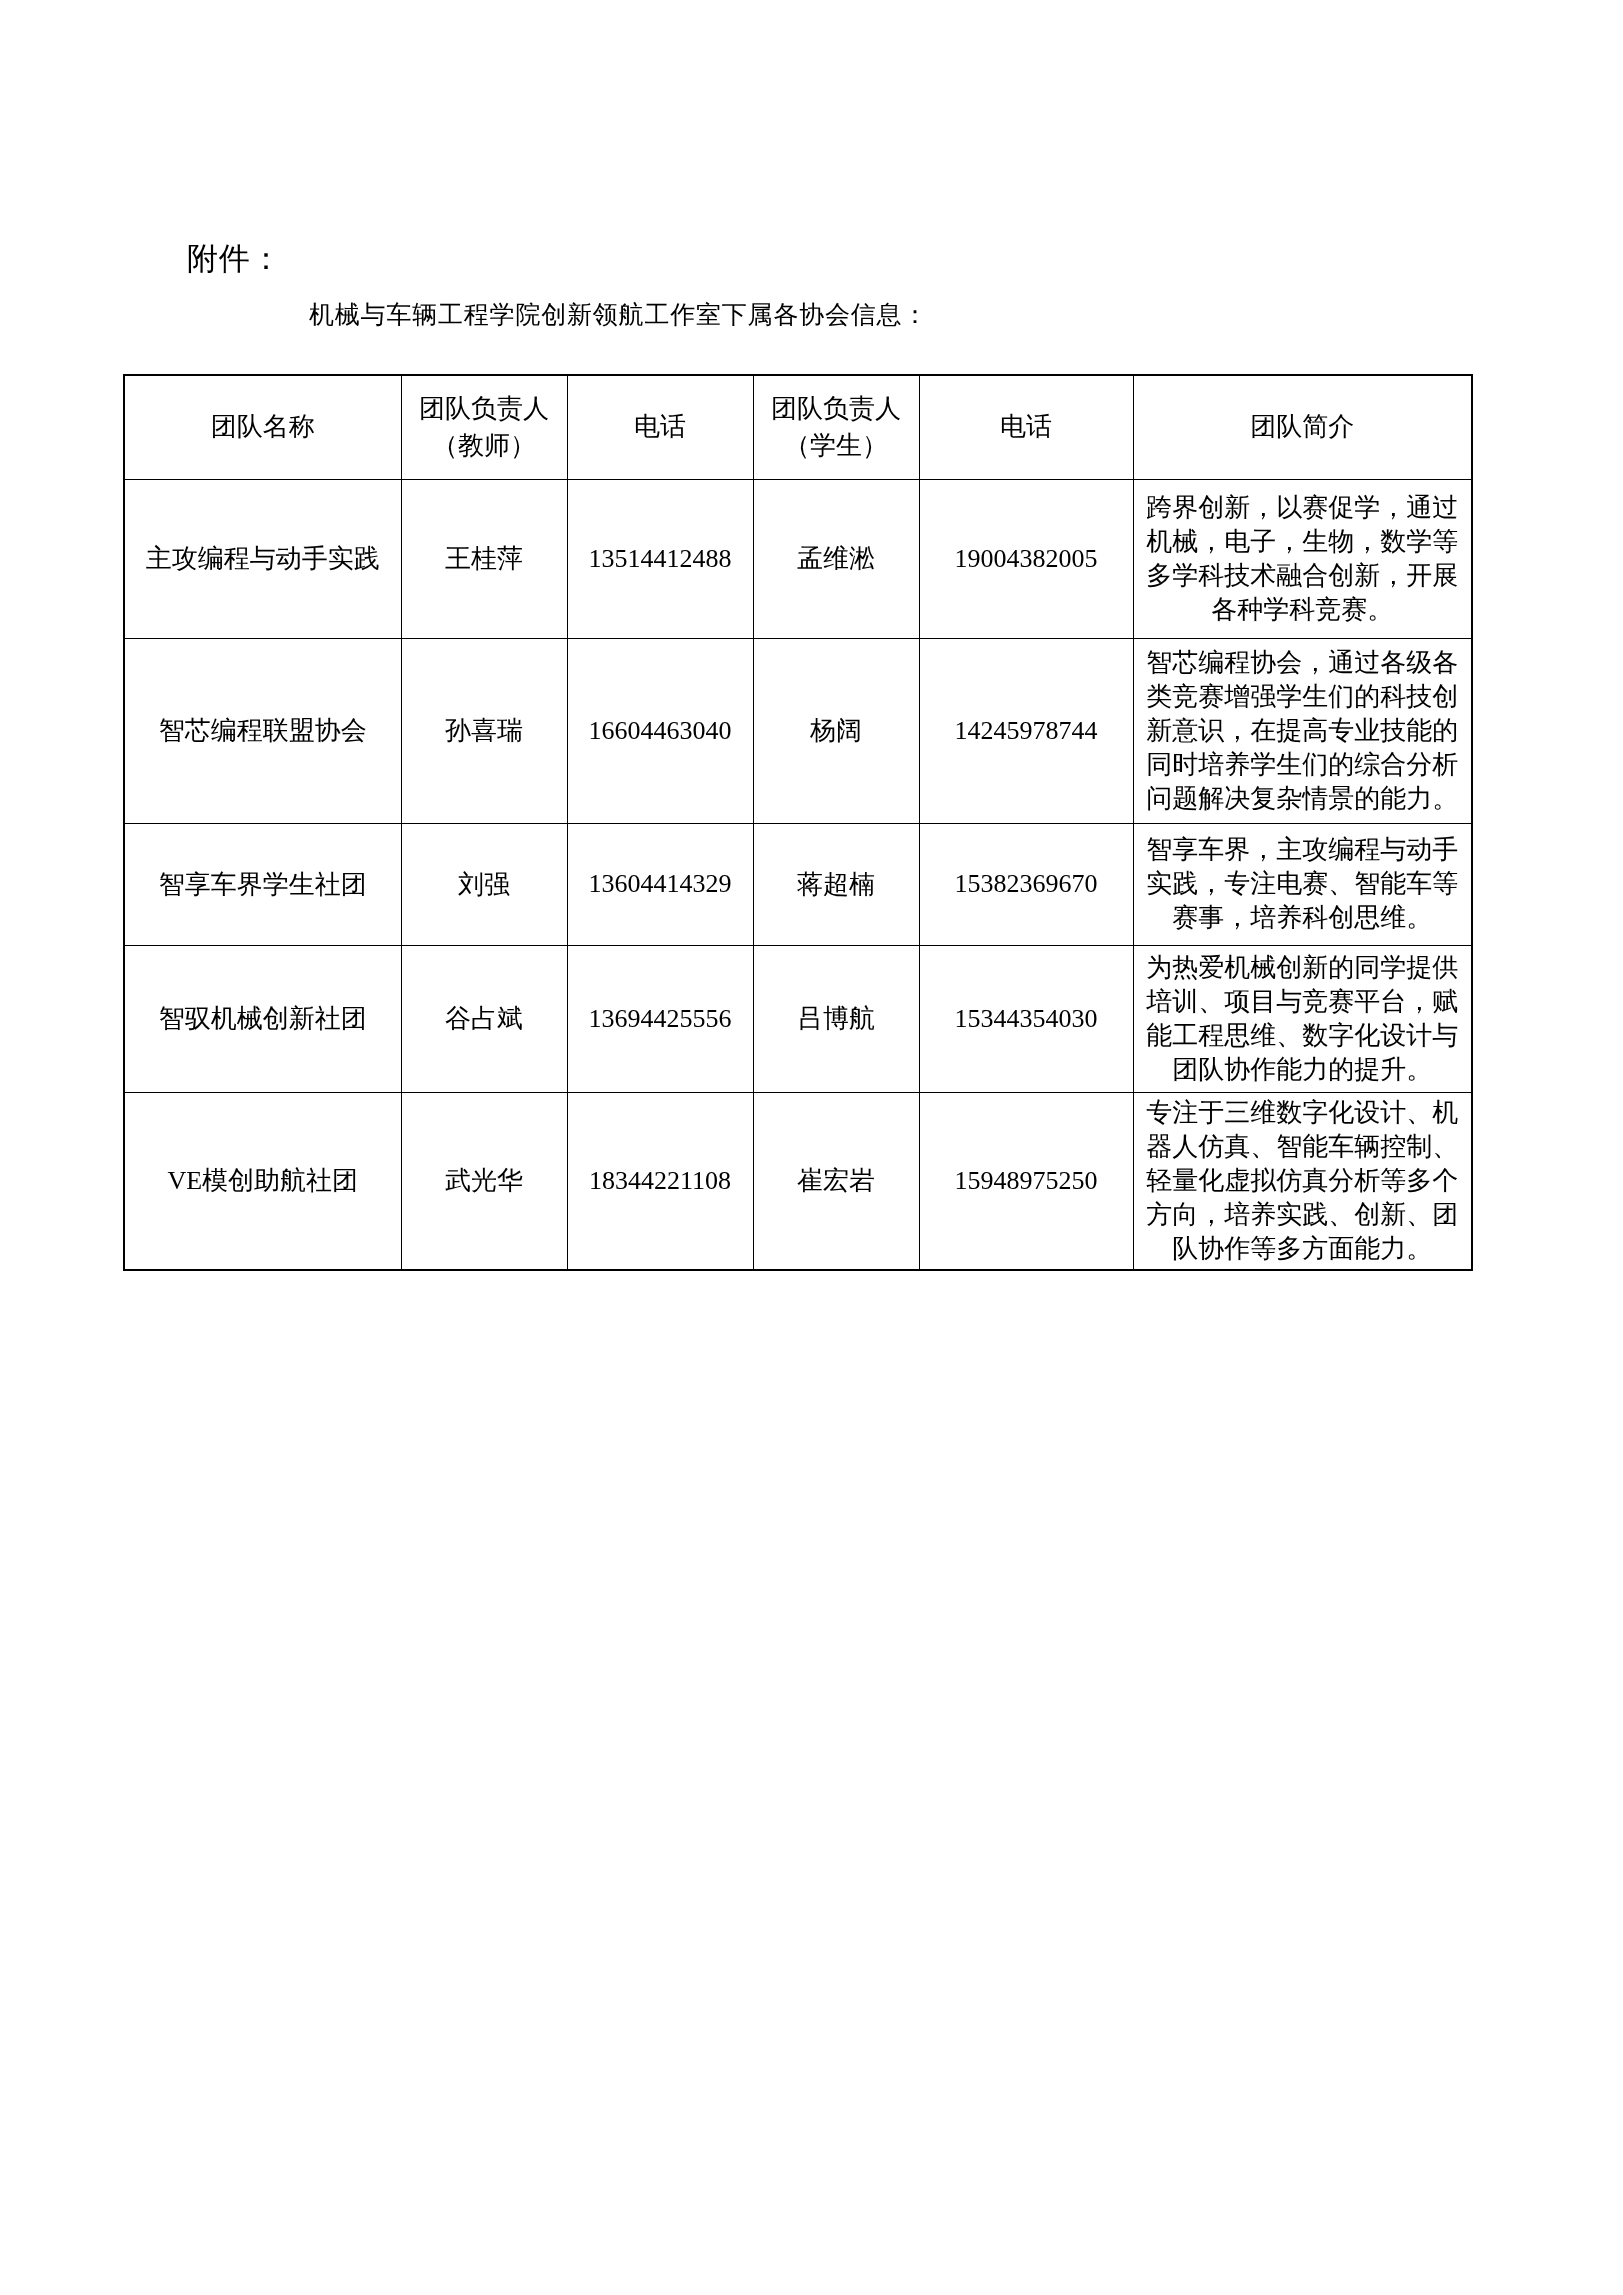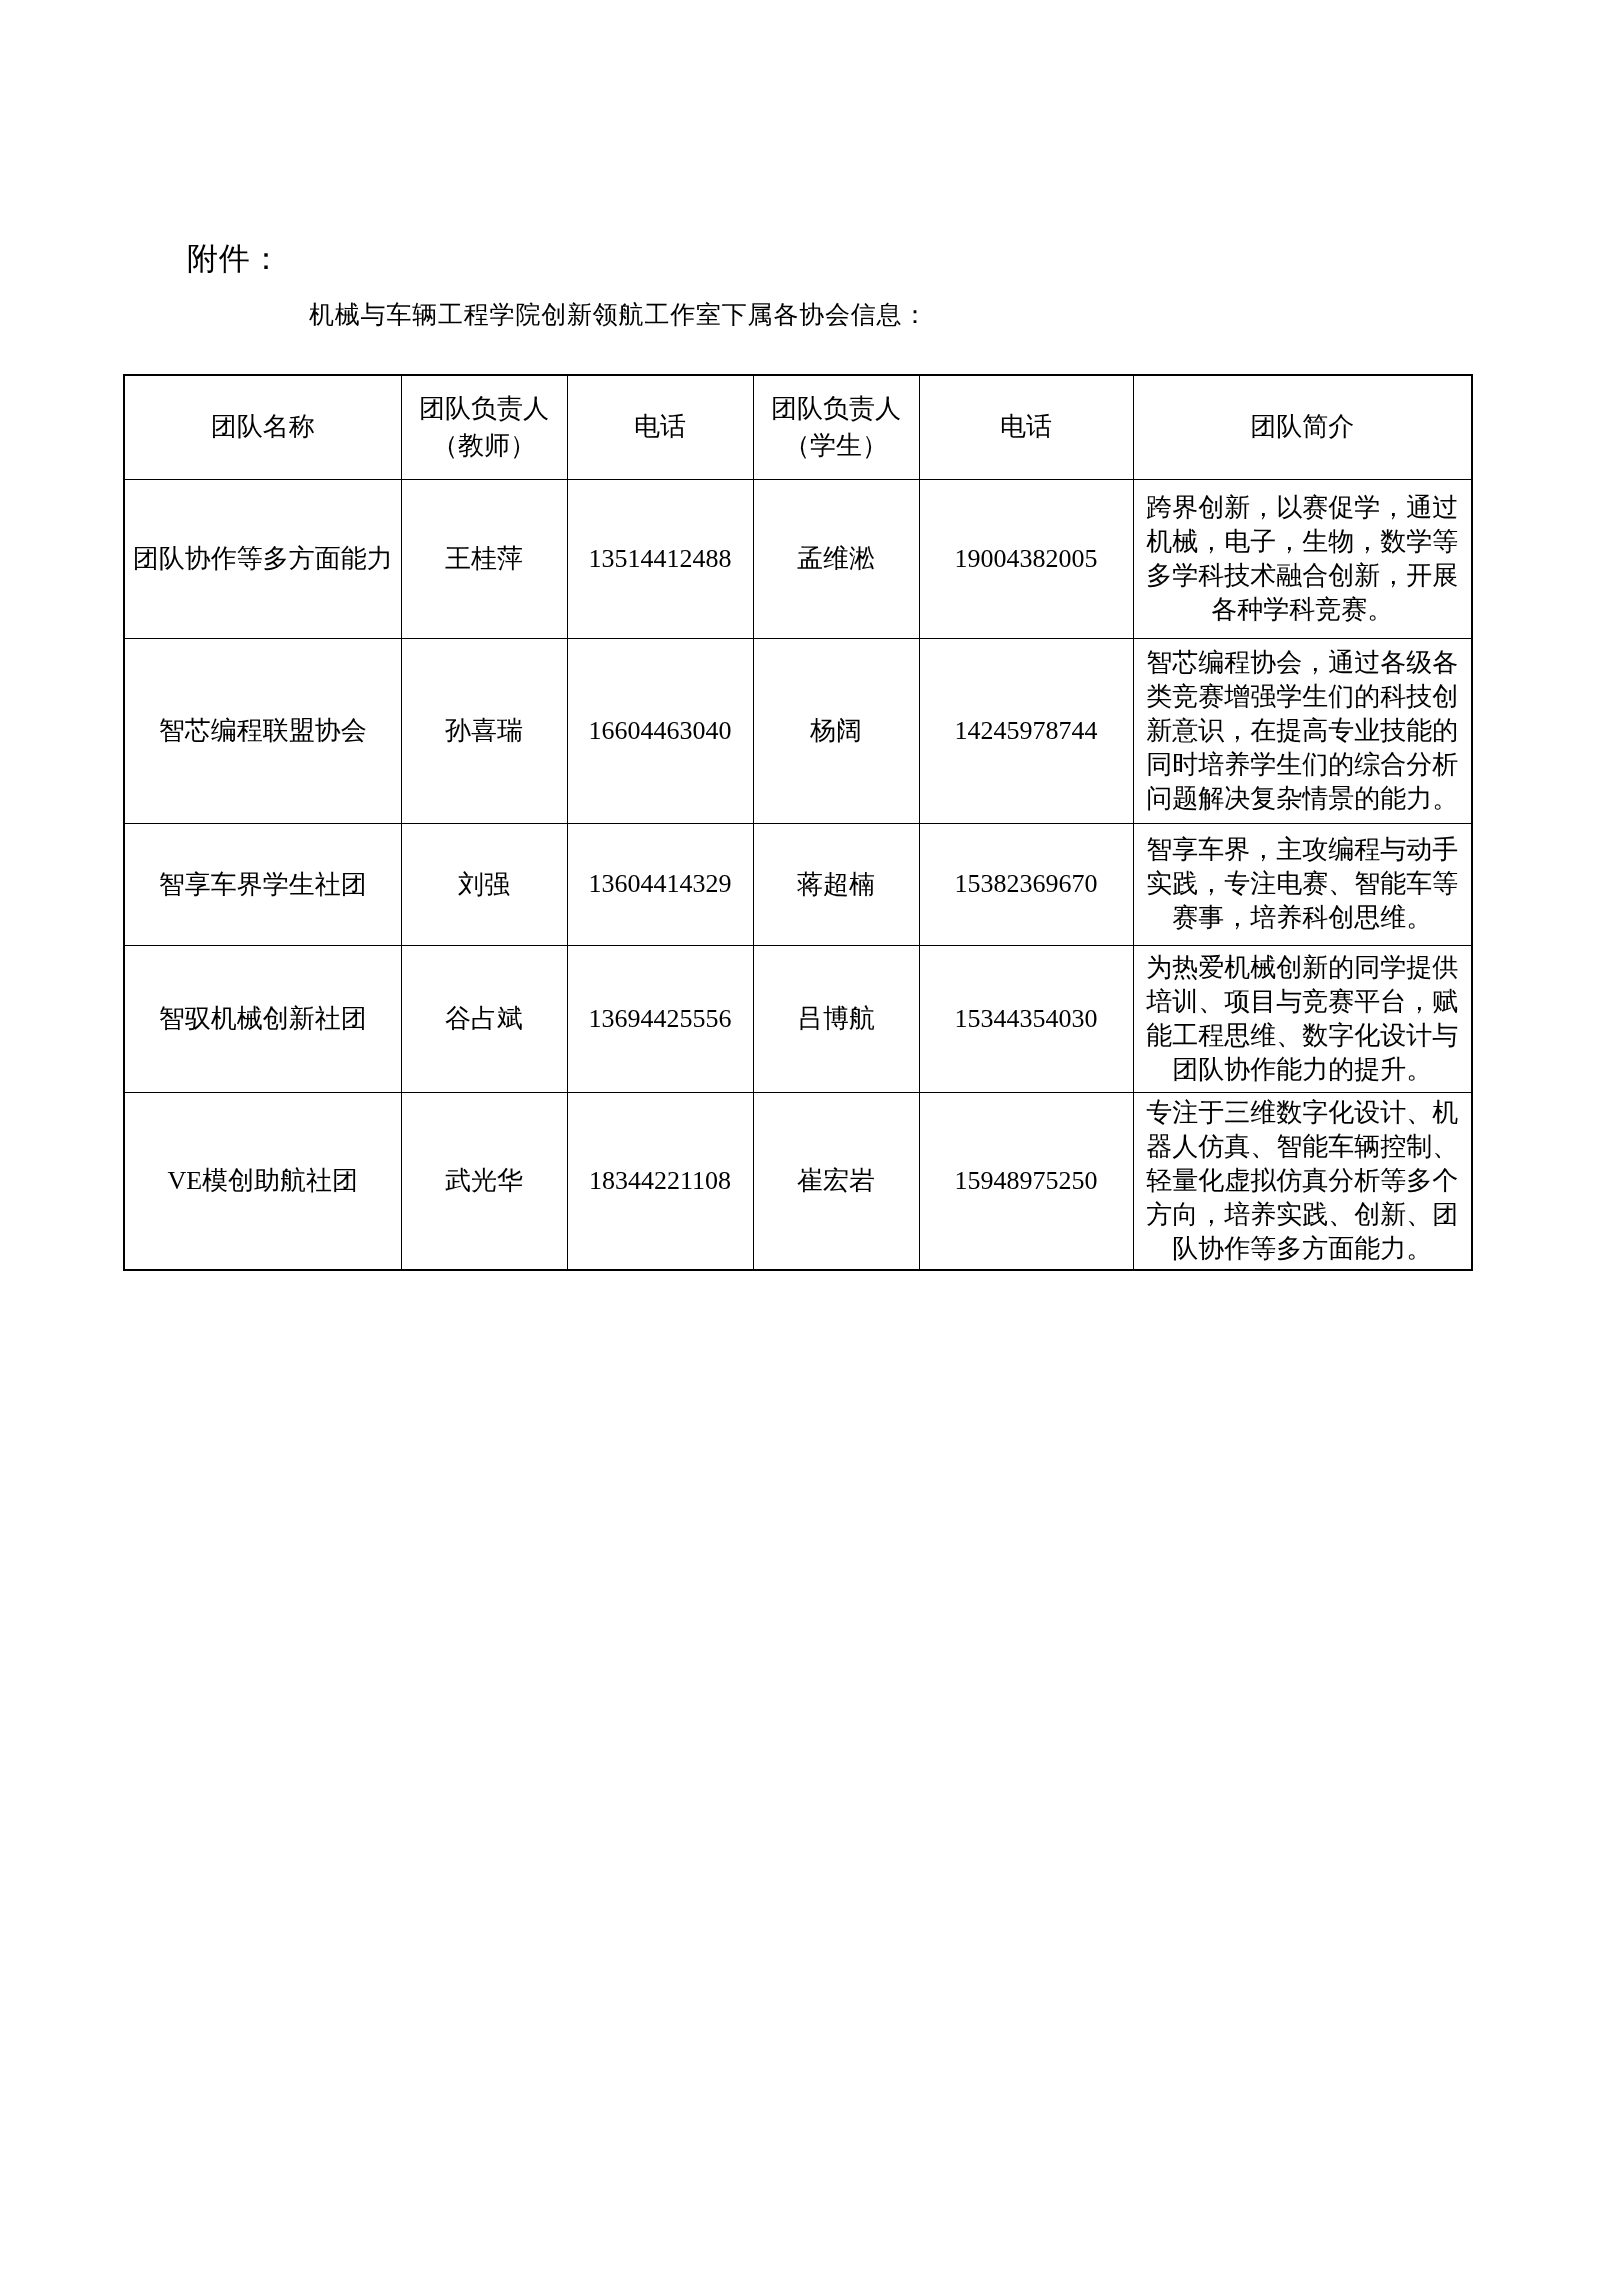--- a/index.html
+++ b/index.html
@@ -94,21 +94,21 @@
         <th>团队负责人
 （教师）</th>
         <th>电话</th>
         <th>团队负责人
 （学生）</th>
         <th>电话</th>
         <th>团队简介</th>
       </tr>
 
       <tr class="row-0">
-        <td>团队协作等多方面能力</td>
+        <td>主攻编程与动手实践</td>
         <td>王桂萍</td>
         <td>13514412488</td>
         <td>孟维淞</td>
         <td>19004382005</td>
         <td class="cell-intro">跨界创新，以赛促学，通过机械，电子，生物，数学等多学科技术融合创新，开展各种学科竞赛。</td>
       </tr>
 
       <tr class="row-1">
         <td>智芯编程联盟协会</td>
         <td>孙喜瑞</td>

